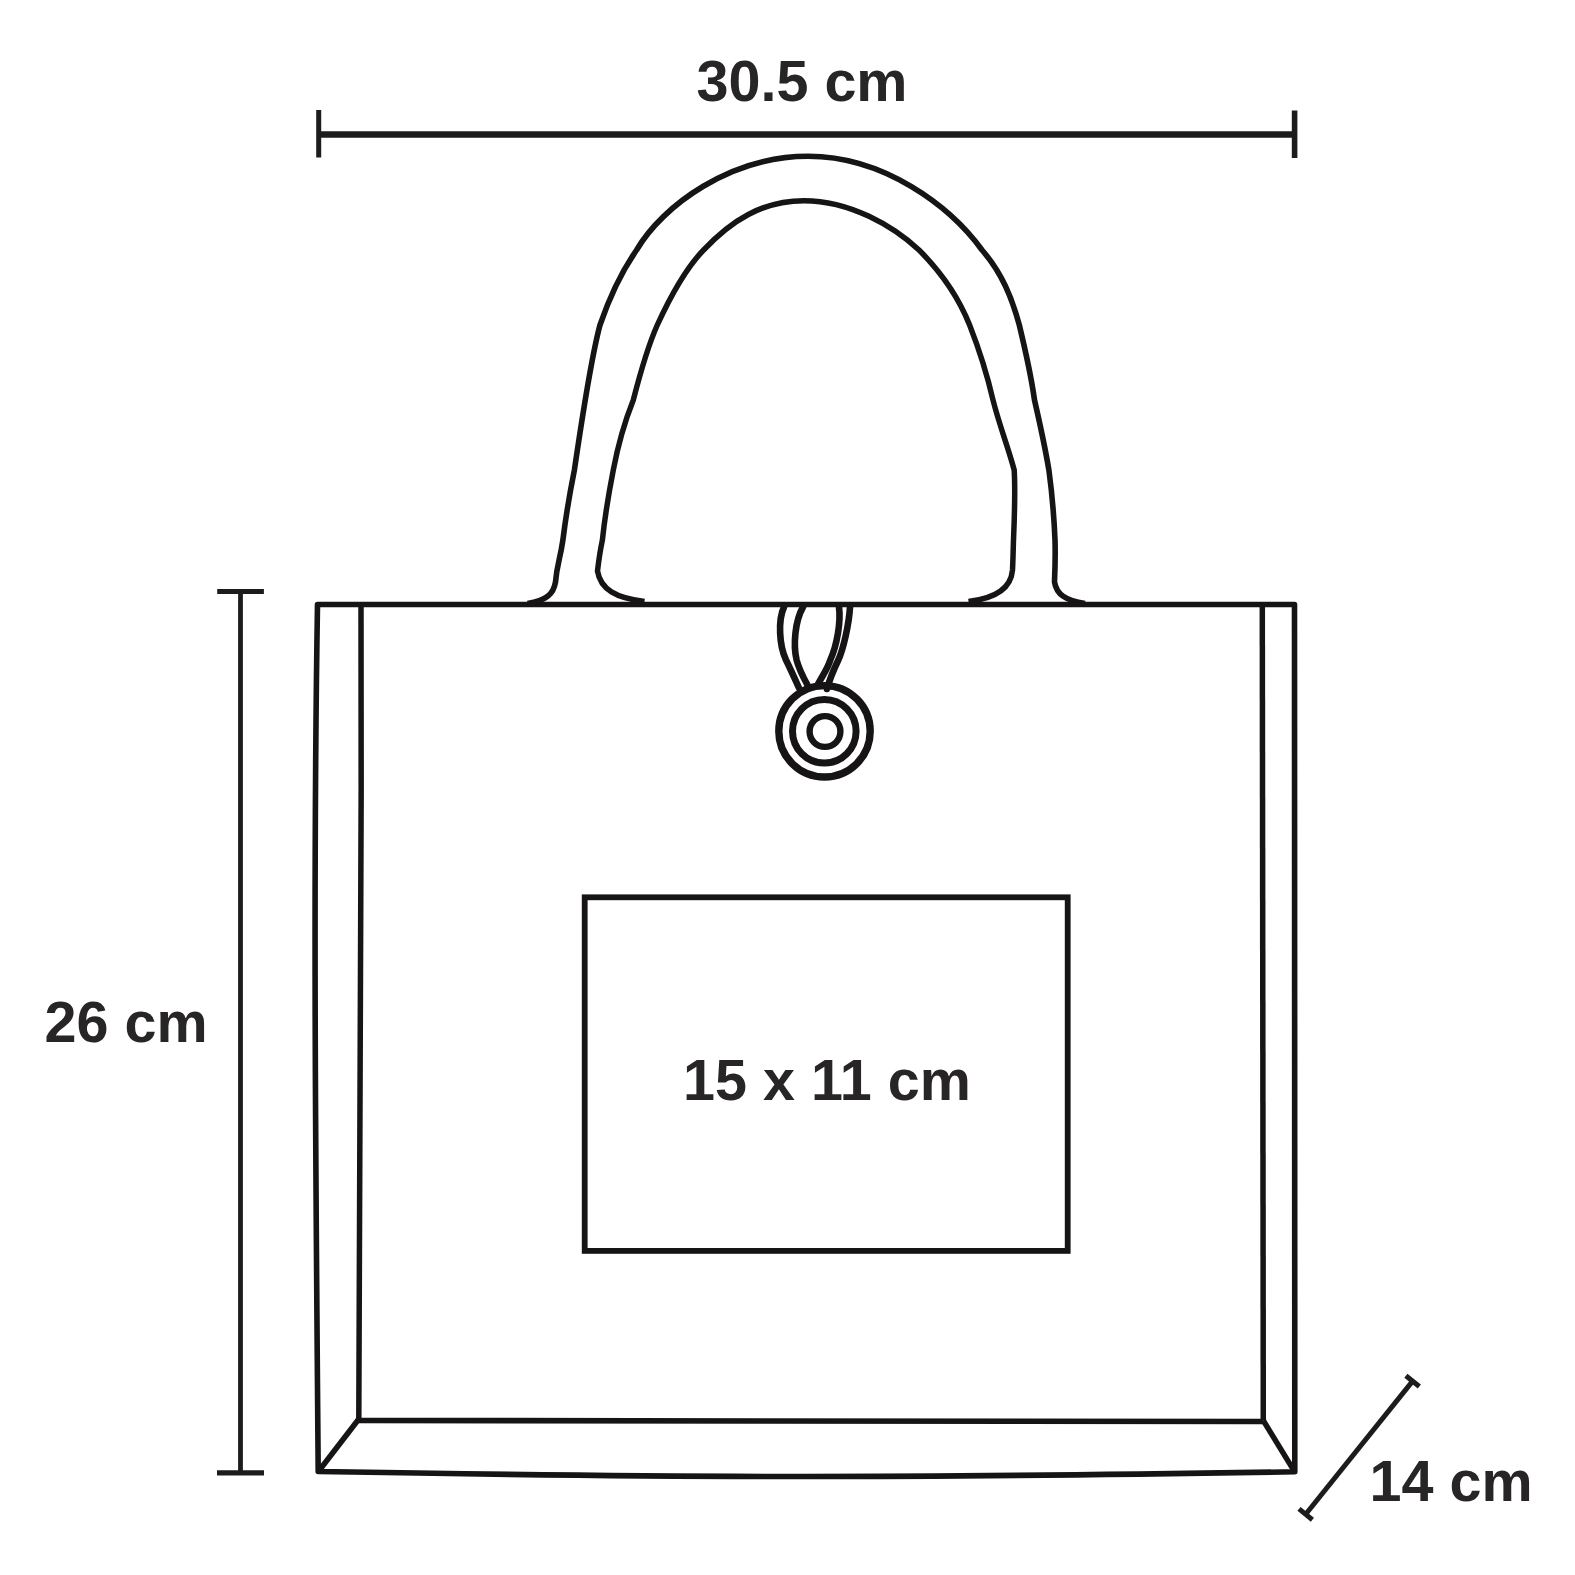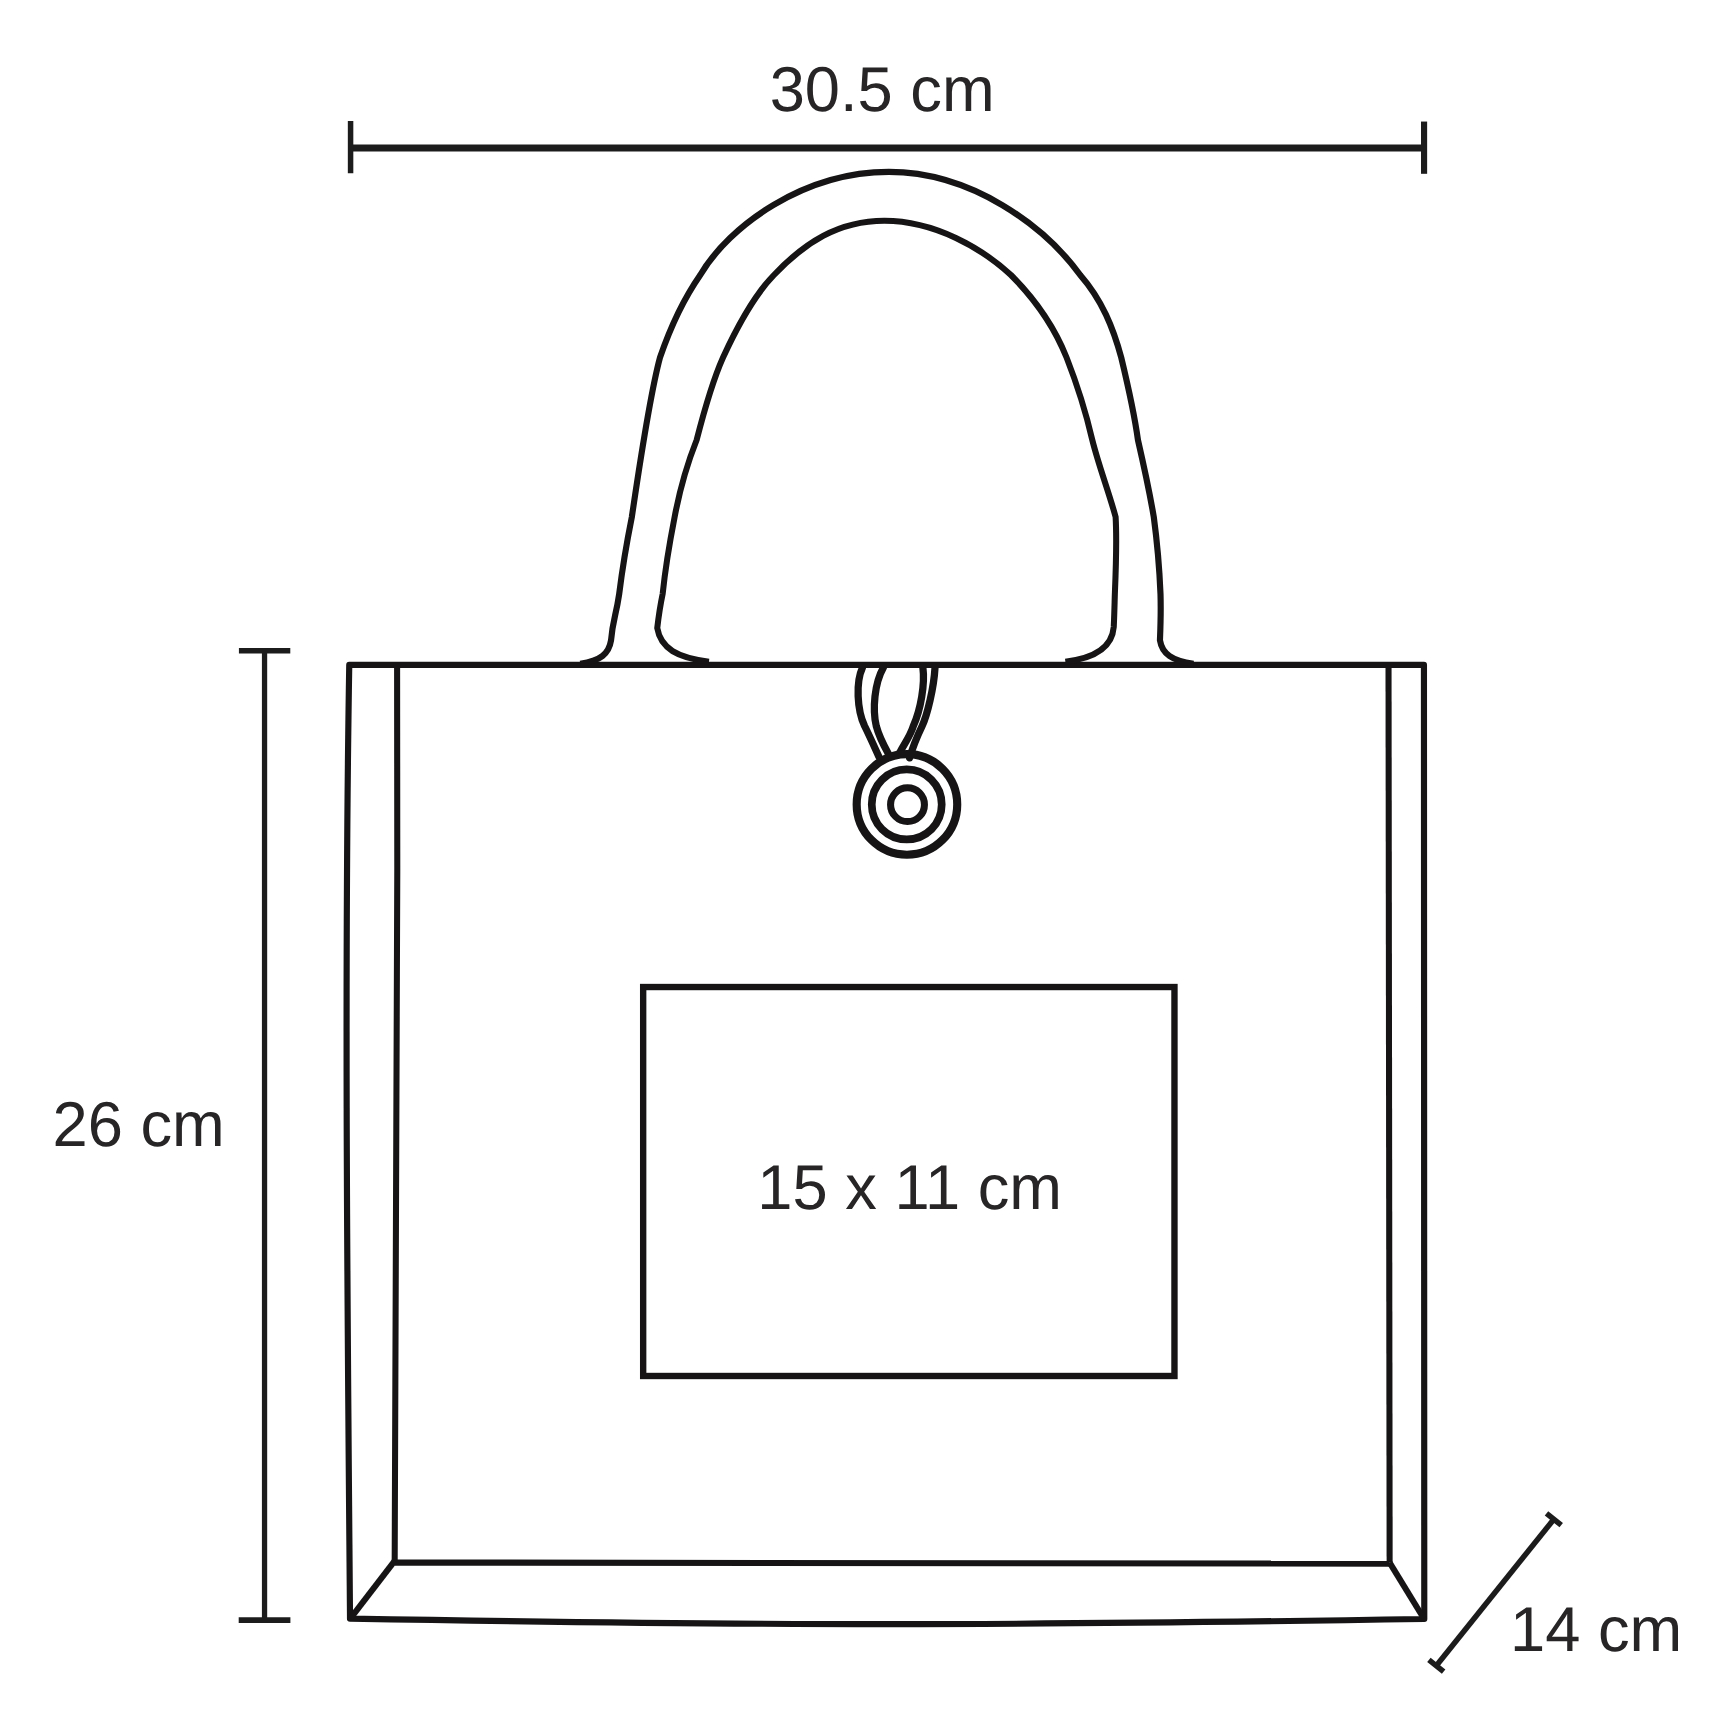--- a/index.html
+++ b/index.html
@@ -1,16 +1,16 @@
 <!DOCTYPE html>
 <html><head>
 <meta charset="utf-8">
 <style>
   html,body{margin:0;padding:0;background:#ffffff;}
-  .stage{width:1575px;height:1575px;position:relative;background:#ffffff;overflow:hidden;}
+  .stage{width:1575px;height:1575px;position:relative;background:#ffffff;overflow:hidden;font-weight:bold;}
   svg{display:block;}
   text{font-family:"Liberation Sans", sans-serif;fill:#272525;}
 </style>
 </head>
 <body>
 
 <div class="stage">
 <svg width="1575" height="1575" viewBox="0 0 1575 1575">
 
   <rect x="0" y="0" width="1575" height="1575" fill="#ffffff"></rect>

